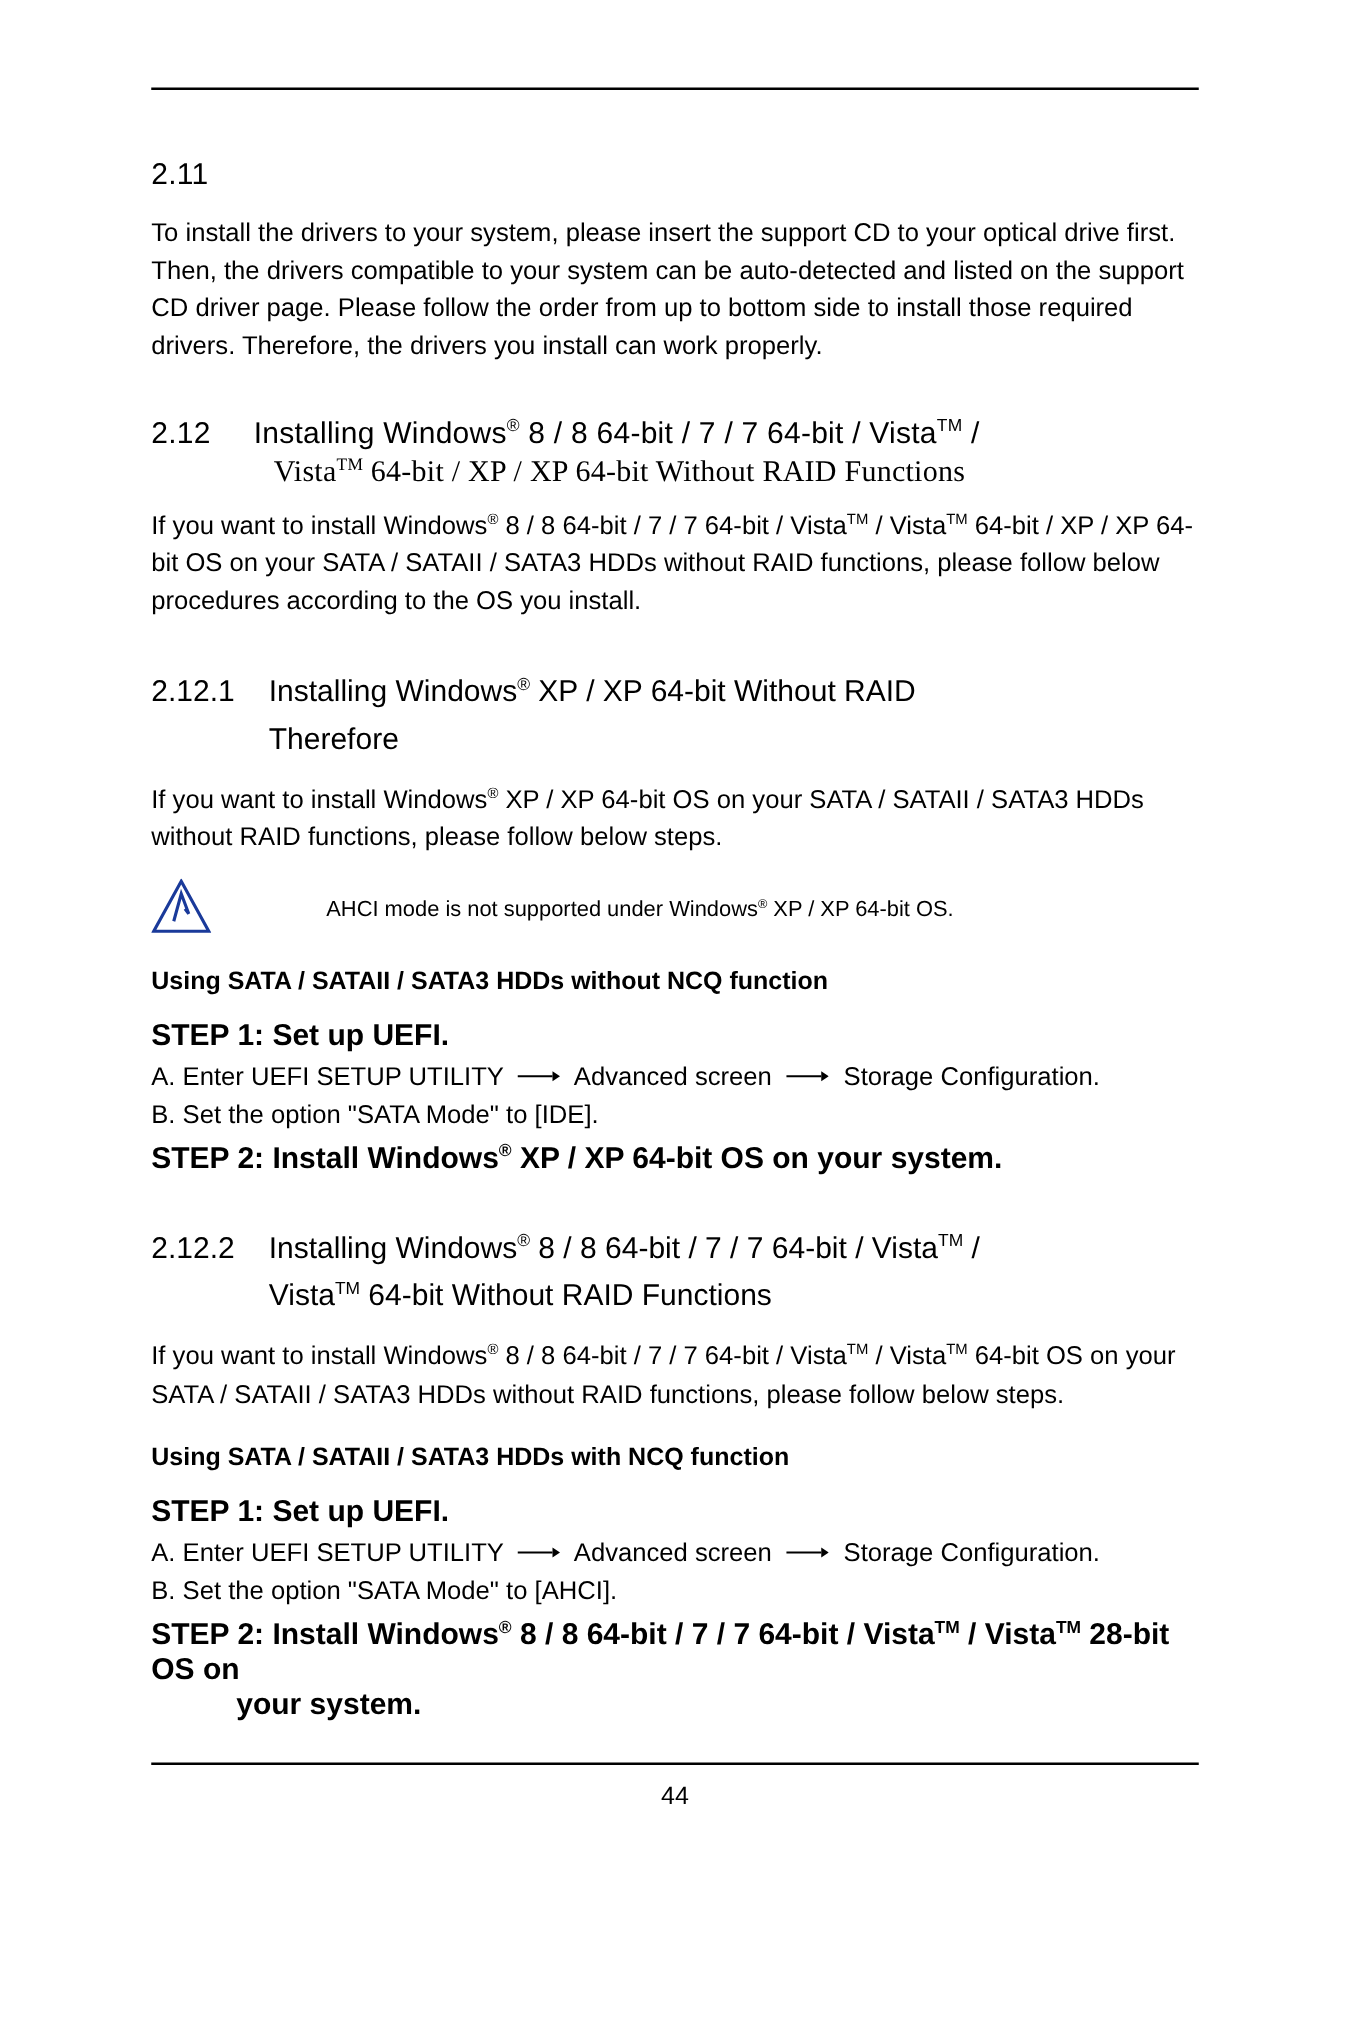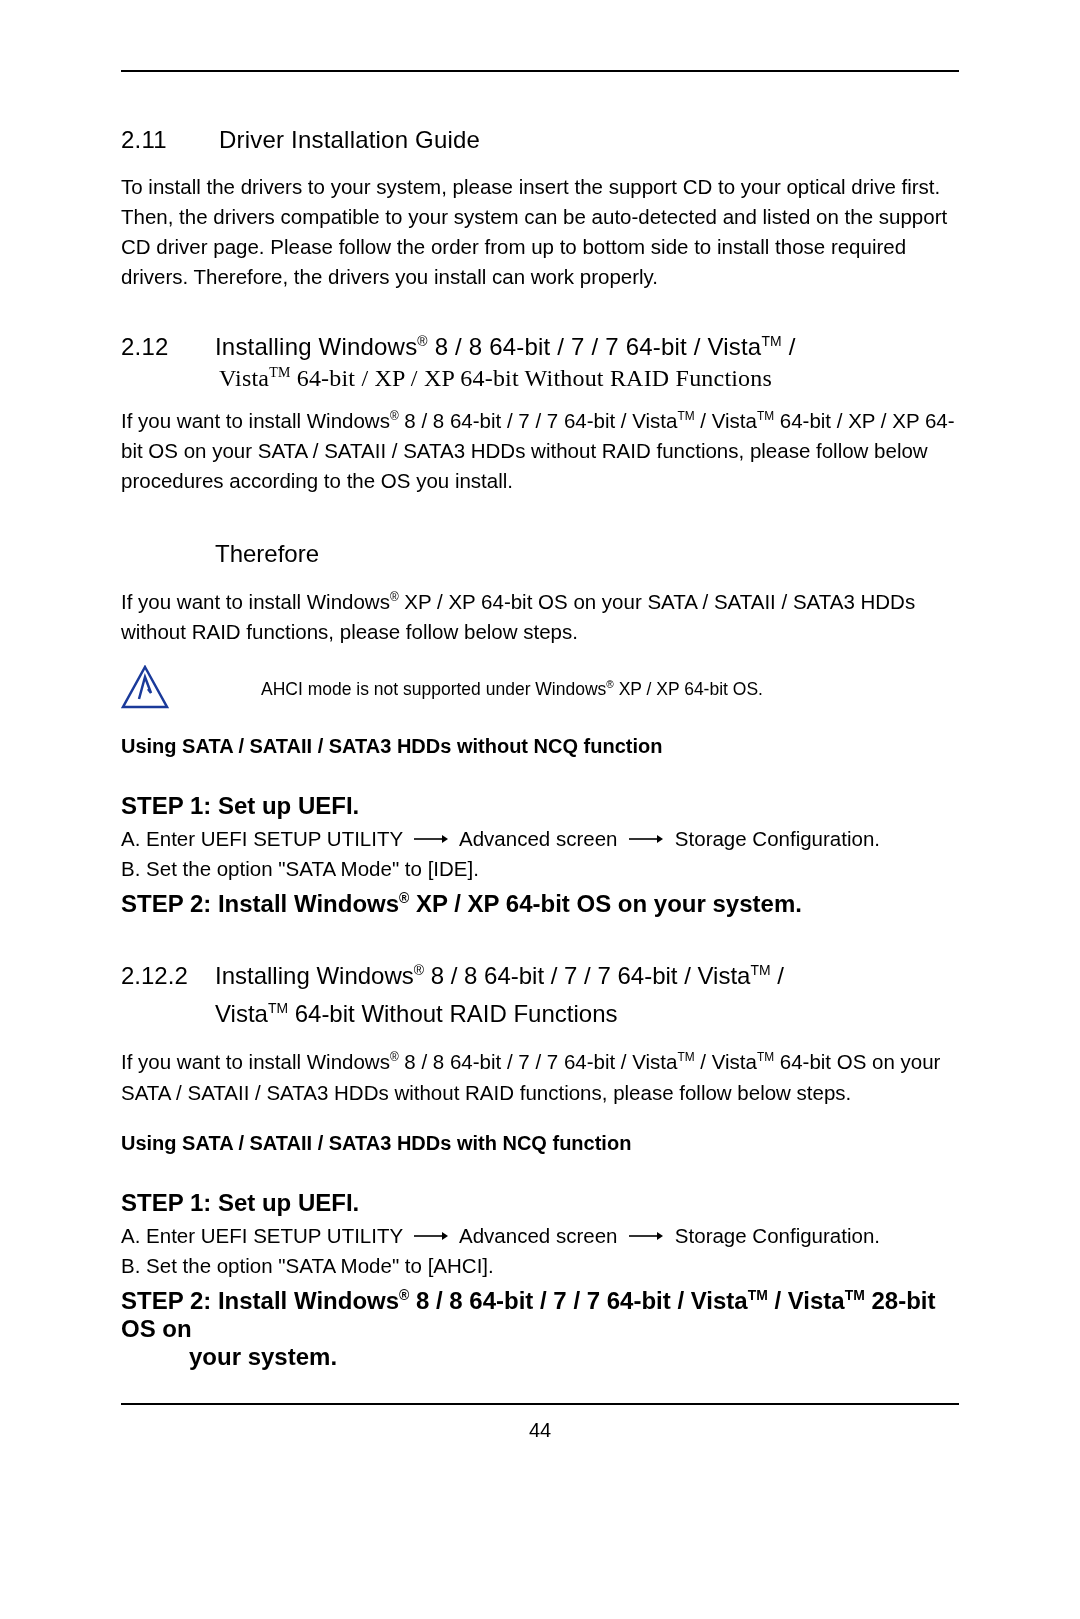--- a/index.html
+++ b/index.html
@@ -71,21 +71,21 @@
     width: 48px;
     height: 44px;
     flex: 0 0 auto;
   }
   .note-text {
     font-size: 17.5px;
   }
   .sub-bold {
     font-size: 20px;
     font-weight: 700;
-    margin-bottom: 34px;
+    margin-bottom: 18px;
   }
   .step-bold {
     font-size: 24px;
     font-weight: 700;
     margin-bottom: 4px;
   }
   .step-body {
     font-size: 20.5px;
     line-height: 1.47;
   }
@@ -124,43 +124,48 @@
 </style>
 </head>
 <body>
 
 <div class="page">
   <div class="rule-top"></div>
 
   <div class="block">
     <div class="section-heading">
       <span class="section-num">2.11</span>
-      <span class="heading-title">Driver Installation Guide</span>
     </div>
     <p class="body-text">To install the drivers to your system, please insert the support CD to your optical drive first. Then, the drivers compatible to your system can be auto-detected and listed on the support CD driver page. Please follow the order from up to bottom side to install those required drivers. Therefore, the drivers you install can work properly.</p>
   </div>
 
   <div class="block">
-    <div class="section-heading" style="gap:36px; margin-bottom:4px;">
+    <div class="section-heading" style="gap:24px; margin-bottom:4px;">
       <span class="section-num">2.12</span>
       <span class="heading-title">
         <span>Installing Windows</span><sup>®</sup><span> 8 / 8 64-bit / 7 / 7 64-bit / Vista</span><sup>TM</sup><span> /</span>
       </span>
     </div>
     <div class="section-heading heading-line2" style="margin-bottom:14px;font-family:Liberation Serif, serif;">
       <span class="heading-title">
         <span>Vista</span><sup>TM</sup><span> 64-bit / XP / XP 64-bit Without RAID Functions</span>
       </span>
     </div>
     <p class="body-text">
       <span>If you want to install Windows</span><sup>®</sup><span> 8 / 8 64-bit / 7 / 7 64-bit / Vista</span><sup>TM</sup><span> / Vista</span><sup>TM</sup><span> 64-bit / XP / XP 64-bit OS on your SATA / SATAII / SATA3 HDDs without RAID functions, please follow below procedures according to the OS you install.</span>
     </p>
   </div>
 
   <div class="block">
+    <div class="section-heading-sub" style="margin-bottom:2px;">
+      <span class="section-num-sub">2.12.1</span>
+      <span class="heading-title">
+        <span>Installing Windows</span><sup>®</sup><span> XP / XP 64-bit Without RAID</span>
+      </span>
+    </div>
     <div class="section-heading-sub heading-line2-sub">
       <span class="heading-title">Therefore</span>
     </div>
     <p class="body-text">
       <span>If you want to install Windows</span><sup>®</sup><span> XP / XP 64-bit OS on your SATA / SATAII / SATA3 HDDs without RAID functions, please follow below steps.</span>
     </p>
 
     <div class="note-row">
       <span>
         <svg class="warn-icon" viewBox="0 0 48 44">

